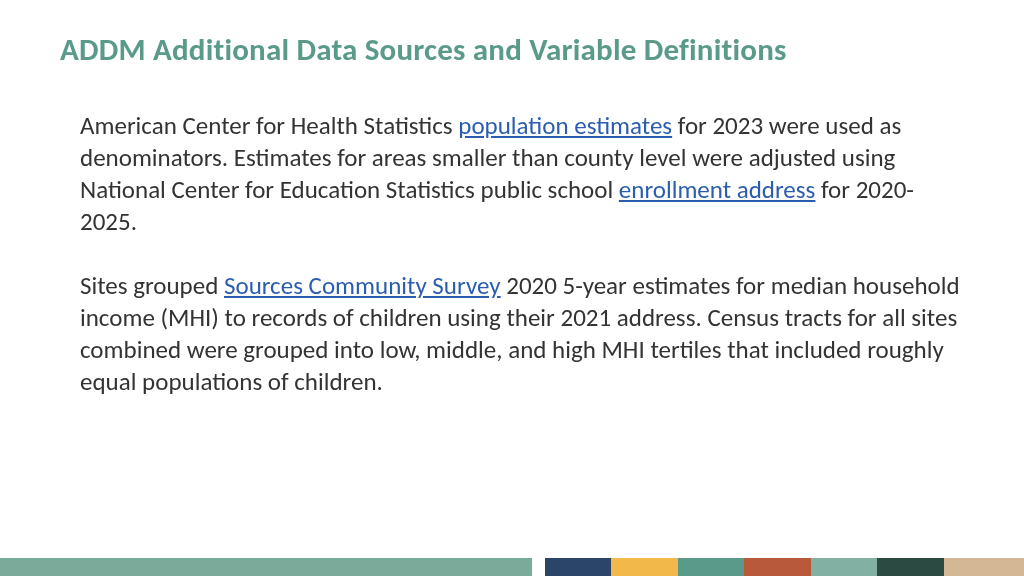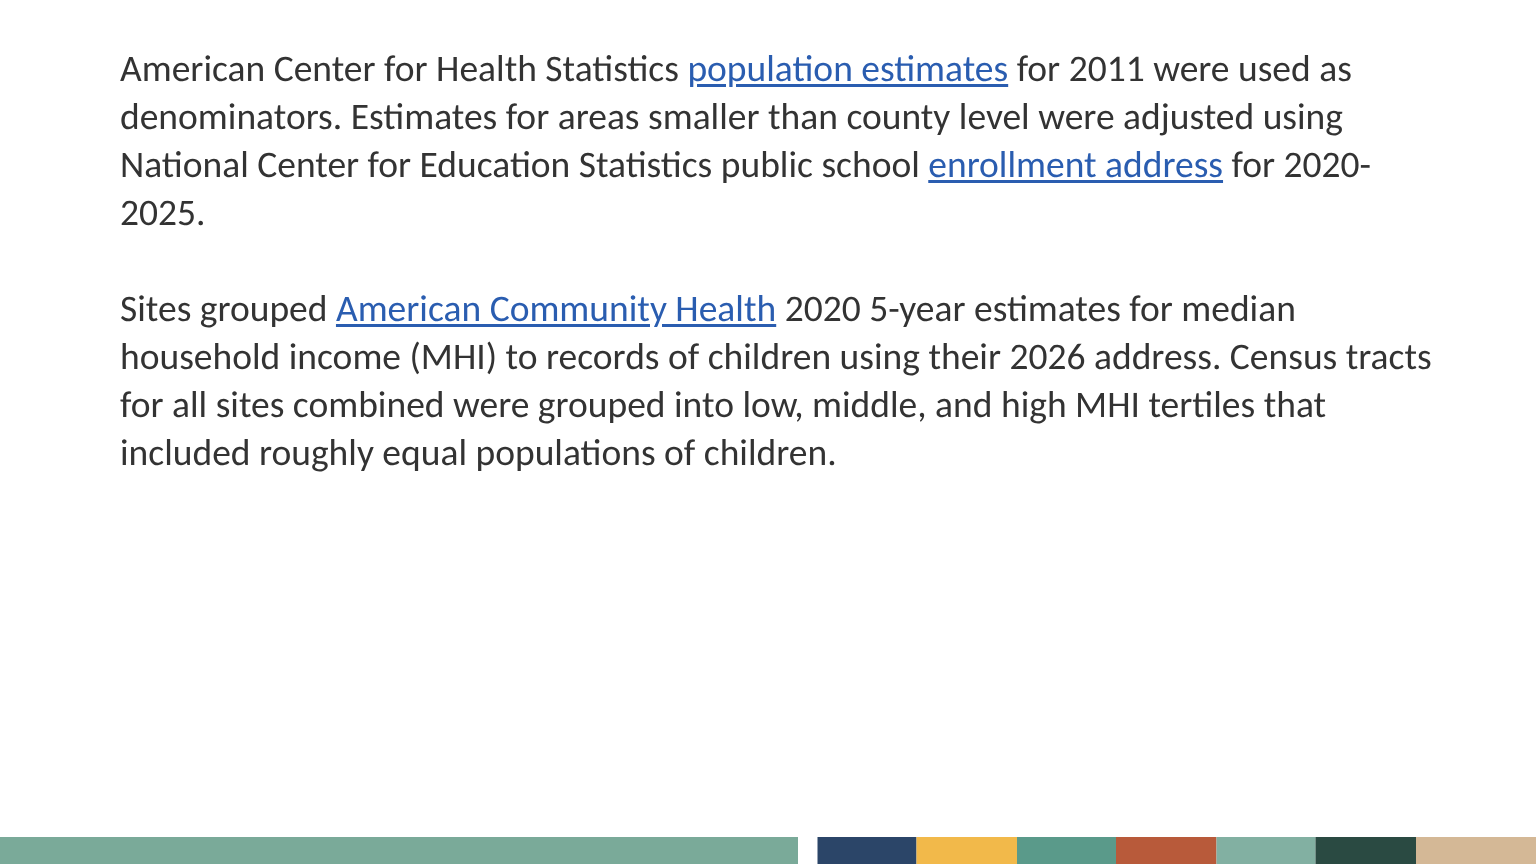--- a/index.html
+++ b/index.html
@@ -61,28 +61,29 @@
     .seg-5 { background: #5a9a8a; flex: 0 0 6.5%; }
     .seg-6 { background: #b85a3a; flex: 0 0 6.5%; }
     .seg-7 { background: #82b0a2; flex: 0 0 6.5%; }
     .seg-8 { background: #2a4a42; flex: 0 0 6.5%; }
     .seg-9 { background: #d4b896; flex: 1; }
   </style>
 </head>
 <body>
 
 <div class="slide">
+  <h1 class="slide-title">ADDM Additional Data Sources and Variable Definitions</h1>
 
   <div class="slide-body">
     <div class="paragraph">
-      <span>American Center for Health Statistics </span><a class="link">population estimates</a><span> for 2011 were used as denominators. Estimates for areas smaller than county level were adjusted using National Center for Education Statistics public school </span><a class="link">enrollment address</a><span> for 2020-2025.</span>
+      <span>American Center for Health Statistics </span><a class="link">population estimates</a><span> for 2023 were used as denominators. Estimates for areas smaller than county level were adjusted using National Center for Education Statistics public school </span><a class="link">enrollment address</a><span> for 2020-2025.</span>
     </div>
 
     <div class="paragraph">
-      <span>Sites grouped </span><a class="link">American Community Health</a><span> 2020 5-year estimates for median household income (MHI) to records of children using their 2026 address. Census tracts for all sites combined were grouped into low, middle, and high MHI tertiles that included roughly equal populations of children.</span>
+      <span>Sites grouped </span><a class="link">Sources Community Survey</a><span> 2020 5-year estimates for median household income (MHI) to records of children using their 2021 address. Census tracts for all sites combined were grouped into low, middle, and high MHI tertiles that included roughly equal populations of children.</span>
     </div>
   </div>
 </div>
 
 <div class="footer-bar">
   <div class="footer-segment seg-1"></div>
   <div class="footer-segment seg-2"></div>
   <div class="footer-segment seg-3"></div>
   <div class="footer-segment seg-4"></div>
   <div class="footer-segment seg-5"></div>

